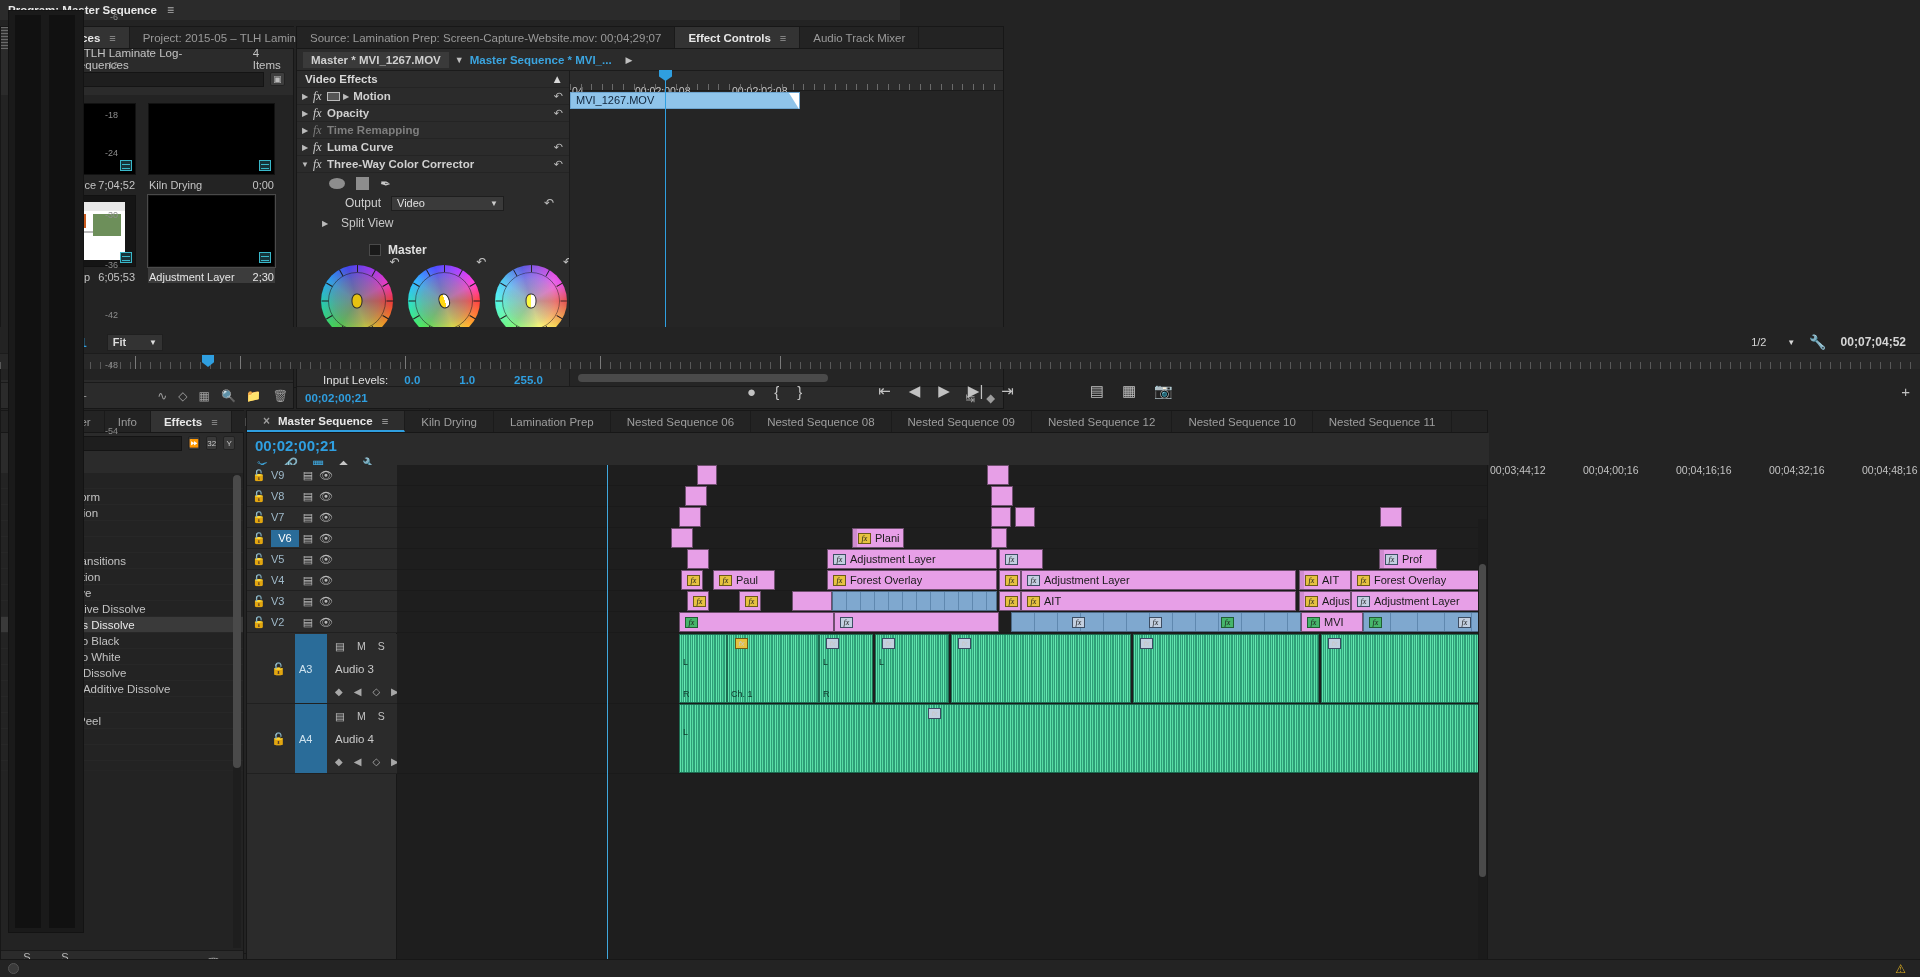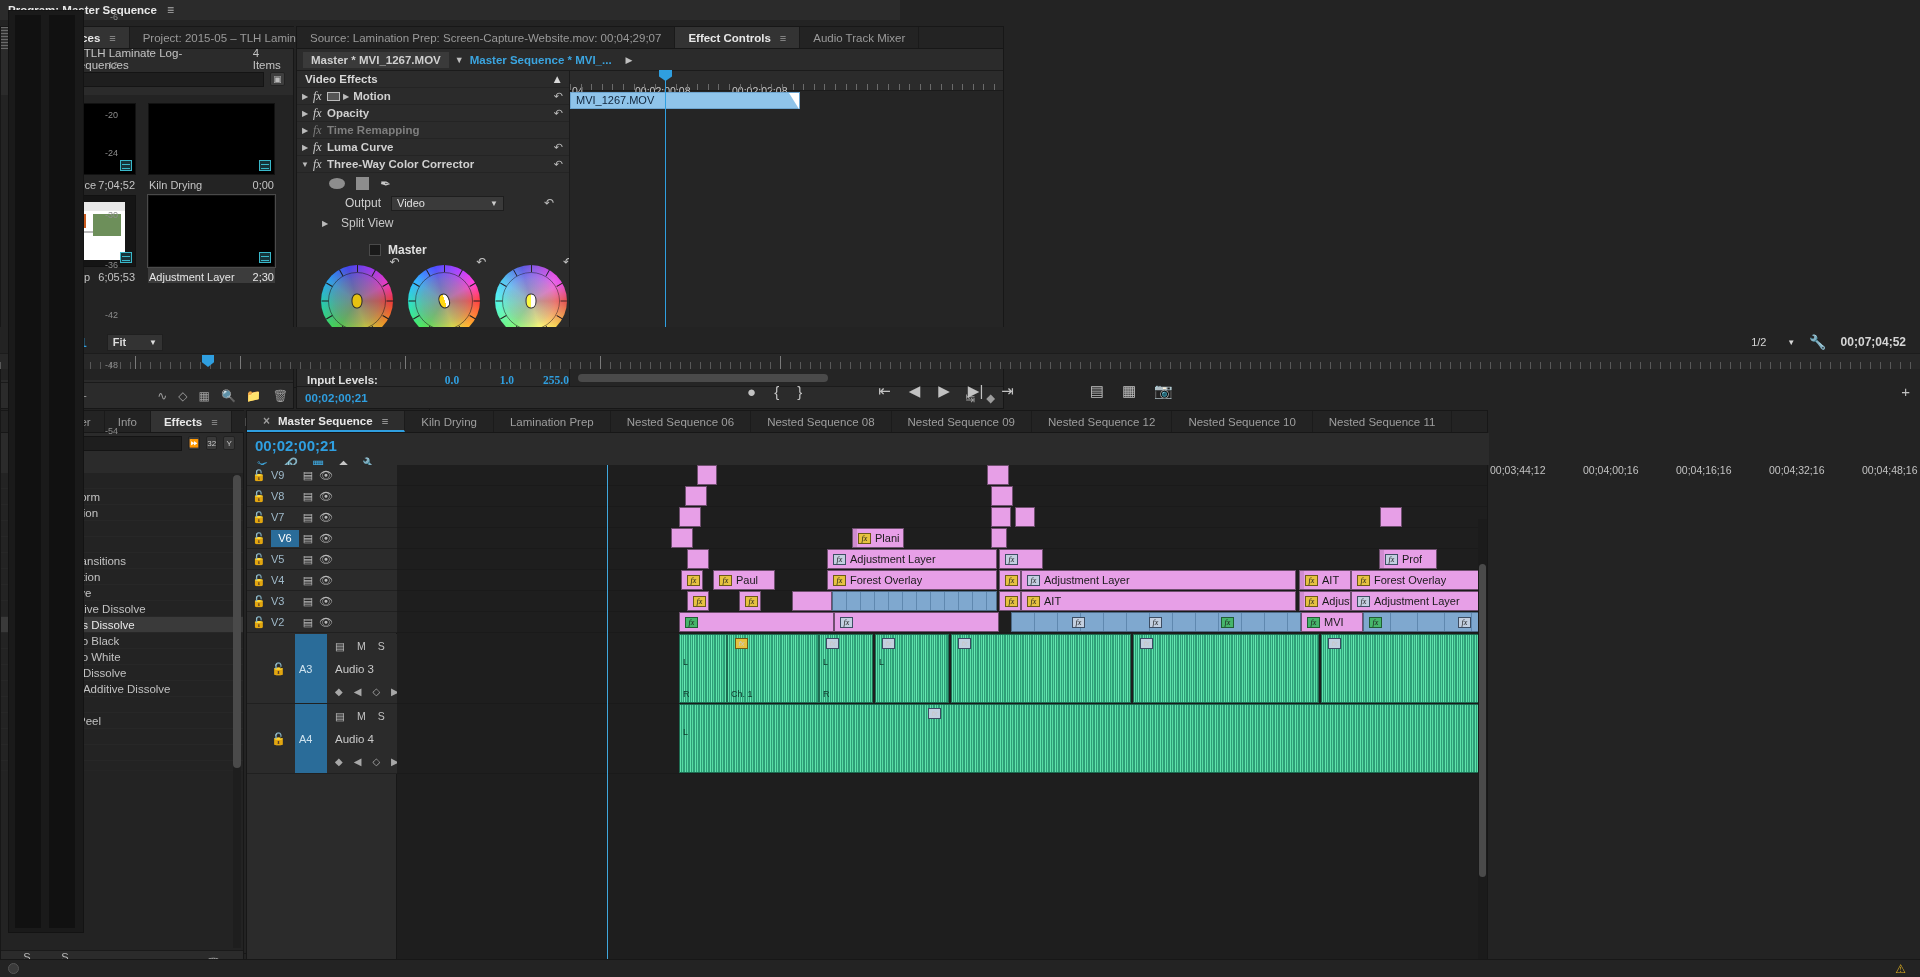--- a/index.html
+++ b/index.html
@@ -178,22 +178,22 @@
     width:11px; height:15px; border-radius:45%; background:#e6c211; border:1px solid #2a2a2a;
   }
   .wheel.mid .puck{ background:linear-gradient(90deg,#e6c211 55%,#fff 55%); transform:translate(-48%,-50%) rotate(-18deg);}
   .wheel.high .puck{ background:linear-gradient(90deg,#e6c211 50%,#fff 50%); }
   .wheelbox .reset{ position:absolute; right:-4px; top:-10px; color:#c4c4c4; font-size:12px;}
   .wheelbox .wname{ text-align:center; font-weight:bold; color:#e2e2e2; font-size:11.5px; margin-top:4px;}
   .wheelbox .eyerow{ display:flex; align-items:center; justify-content:center; gap:5px; margin-top:3px;}
   .wheelbox .chip{ width:26px;height:11px; border:1px solid #222;}
   .wheelbox .eye{ color:#d0d0d0; font-size:11px; transform:rotate(12deg);}
   .ilrow{ display:flex; align-items:center; height:18px; padding-left:10px; margin-top:2px; font-size:11.5px;}
-  .ilrow .ill{ font-weight:bold; color:#e0e0e0; width:110px;}
-  .ilrow .v{ color:#2f9fe0; font-weight:bold; width:62px; text-align:right;font-family:Liberation Serif, serif;}
+  .ilrow .ill{ font-weight:normal; color:#e0e0e0; width:110px;text-align:center;}
+  .ilrow .v{ color:#2f9fe0; font-weight:bold; width:62px; text-align:left;}
   .ec-footer{
     position:absolute; left:0; right:0; bottom:0; height:22px; background:#2b2b2b;
     border-top:1px solid #1b1b1b; display:flex; align-items:center; padding:0 8px;
     font-size:11.5px; color:#2f9fe0; font-weight:bold;
   }
   .ec-footer .right{ margin-left:auto; color:#9d9d9d; display:flex; gap:11px; font-weight:normal;}
   
   .ec-ruler{
     position:absolute; left:0; right:0; top:0; height:20px; background:#2b2b2b;
     border-bottom:1px solid #1b1b1b; font-size:10.5px; color:#c6c6c6;
@@ -1247,21 +1247,21 @@
   <div id="meters">
     <div class="mtr-area">
       <div class="mtr-bars">
         <div class="b"></div>
         <div class="b"></div>
       </div>
     </div>
     <div class="mtr-scale" style="left:90px;width:30px">
       <div style="top:2px">-6</div>
         <div style="top:50px">-12</div>
-        <div style="top:100px">-20</div>
+        <div style="top:100px">-18</div>
       <div style="top:138px">-24</div>
         <div style="top:200px">-30</div>
         <div style="top:250px">-36</div>
       <div style="top:300px">-42</div>
         <div style="top:350px">-48</div>
         <div style="top:416px">-54</div>
     </div>
     <div class="mtr-foot">
       <span>S</span>
       <span>S</span>

